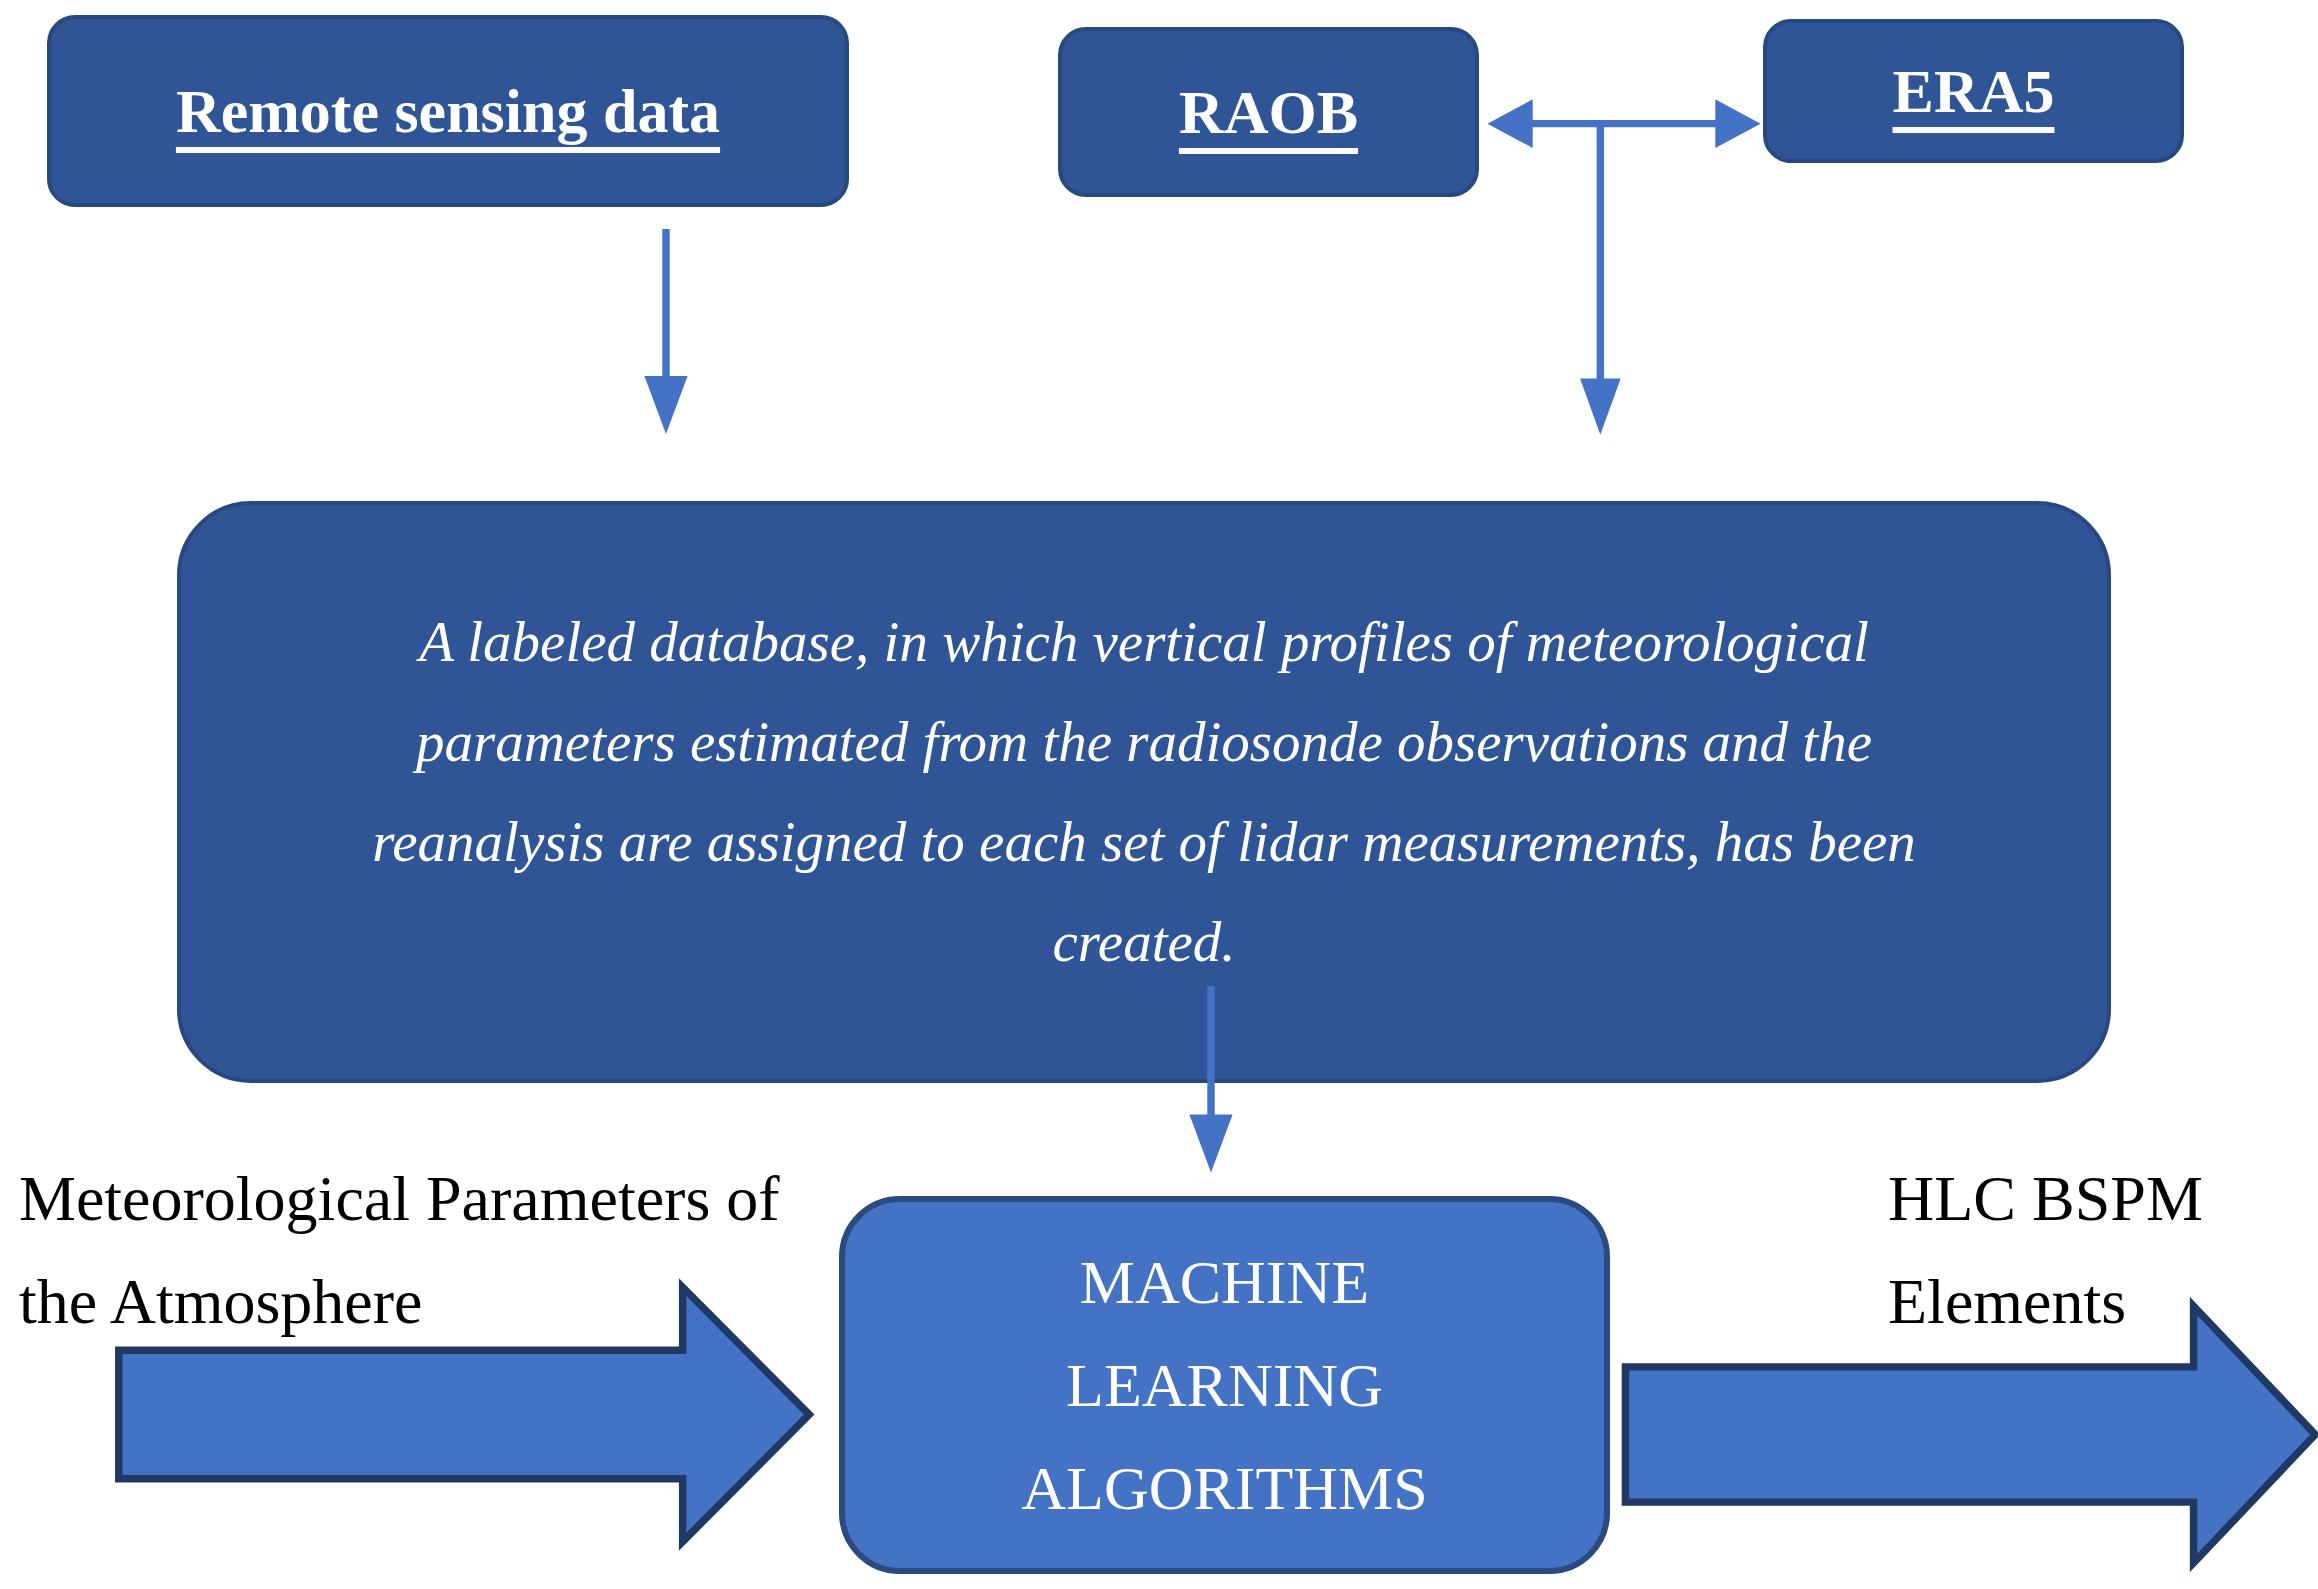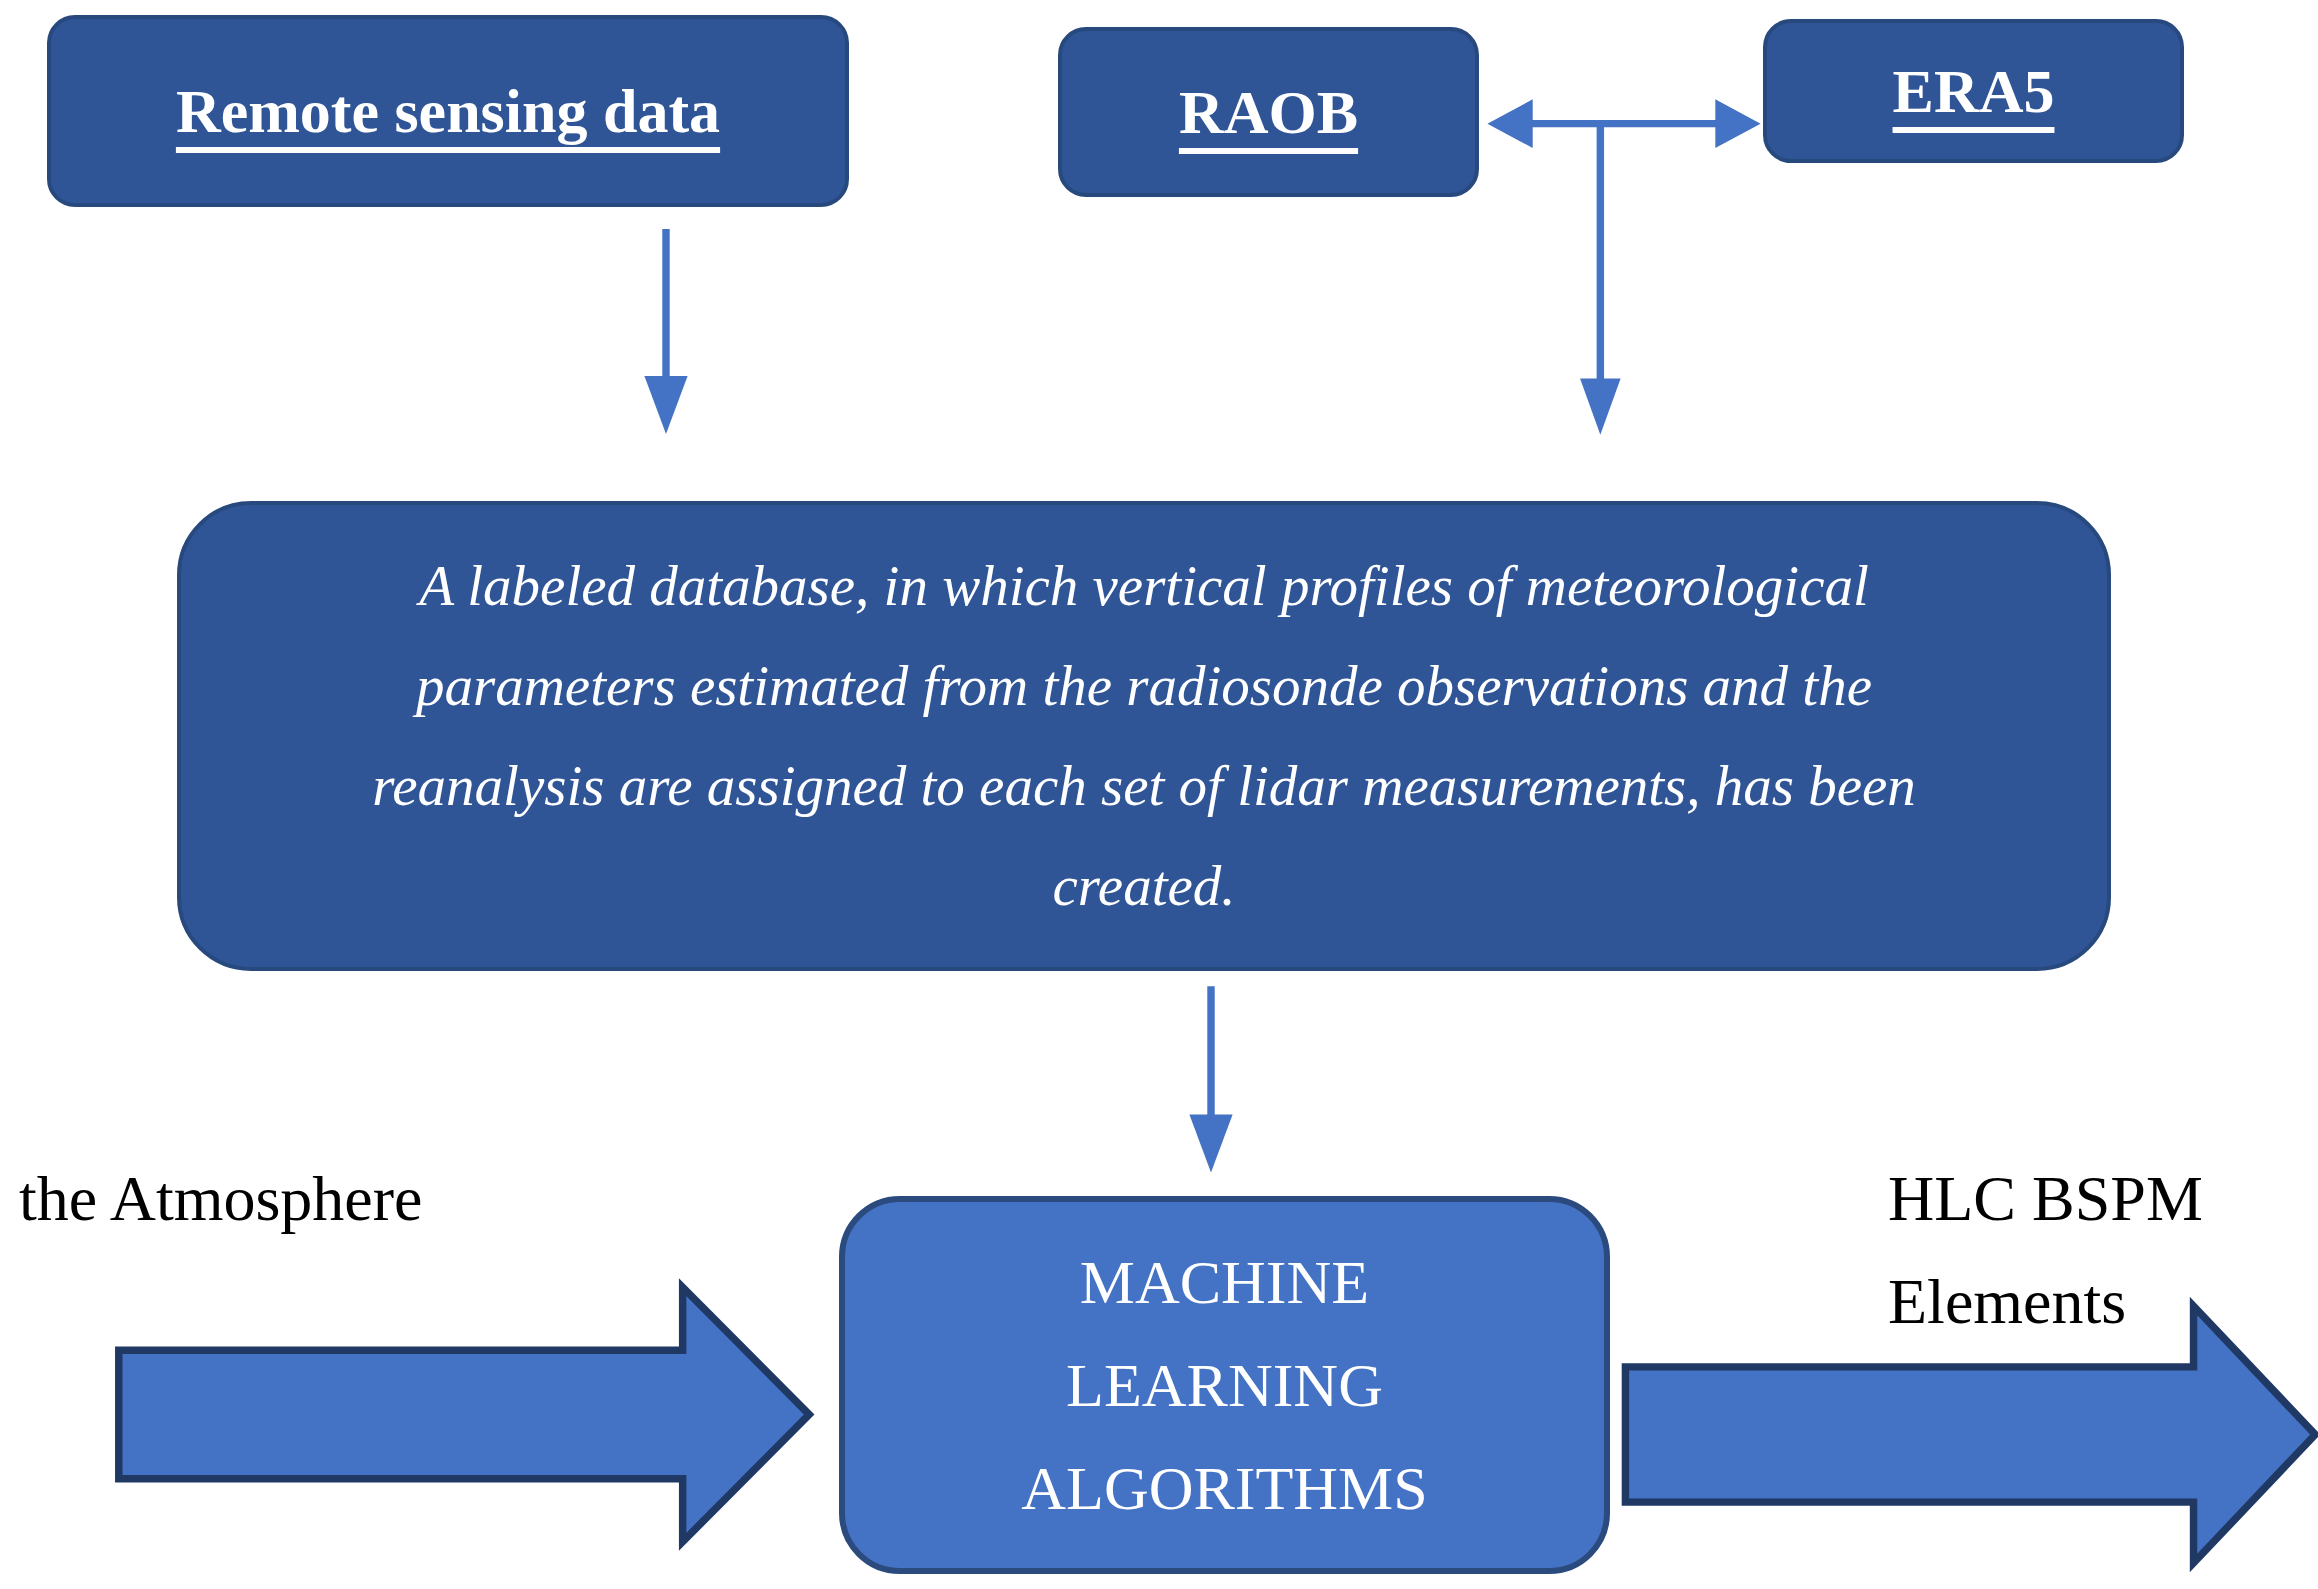--- a/index.html
+++ b/index.html
@@ -51,21 +51,21 @@
     text-decoration: underline;
     text-decoration-thickness: 6px;
     text-underline-offset: 15px;
     white-space: nowrap;
   }
   #box-remote   { left: 47px;   top: 15px; width: 802px; height: 192px; border-radius: 28px; }
   #box-raob     { left: 1058px; top: 27px; width: 421px;  height: 170px; border-radius: 28px; }
   #box-era5     { left: 1763px; top: 19px; width: 421px;  height: 144px; border-radius: 28px; }
 
   #box-database {
-    left: 177px; top: 501px; width: 1934px; height: 470px;
+    left: 177px; top: 501px; width: 1934px; height: 582px;
     border-radius: 74px;
     padding: 0 95px;
   }
   .db-line {
     font-style: italic;
     font-size: 57px;
     line-height: 100px;
     white-space: nowrap;
   }
 
@@ -148,20 +148,21 @@
     <div class="db-line">reanalysis are assigned to each set of lidar measurements, has been</div>
     <div class="db-line">created.</div>
   </div>
 
   <svg class="connector-svg" id="conn-db-ml" viewBox="0 0 80 290">
     <line class="conn-line" x1="40" y1="6" x2="40" y2="202"></line>
     <polygon class="conn-head" points="8,196 72,196 40,282"></polygon>
   </svg>
 
   <div class="side-label" id="label-input">
+    <div>Meteorological Parameters of</div>
     <div>the Atmosphere</div>
   </div>
 
   <div class="side-label" id="label-output">
     <div>HLC BSPM</div>
     <div>Elements</div>
   </div>
 
   <svg class="block-arrow" id="block-arrow-input" viewBox="0 0 1040 400">
     <polygon points="10,105 843,105 843,12 1030,200 843,388 843,295 10,295"></polygon>

